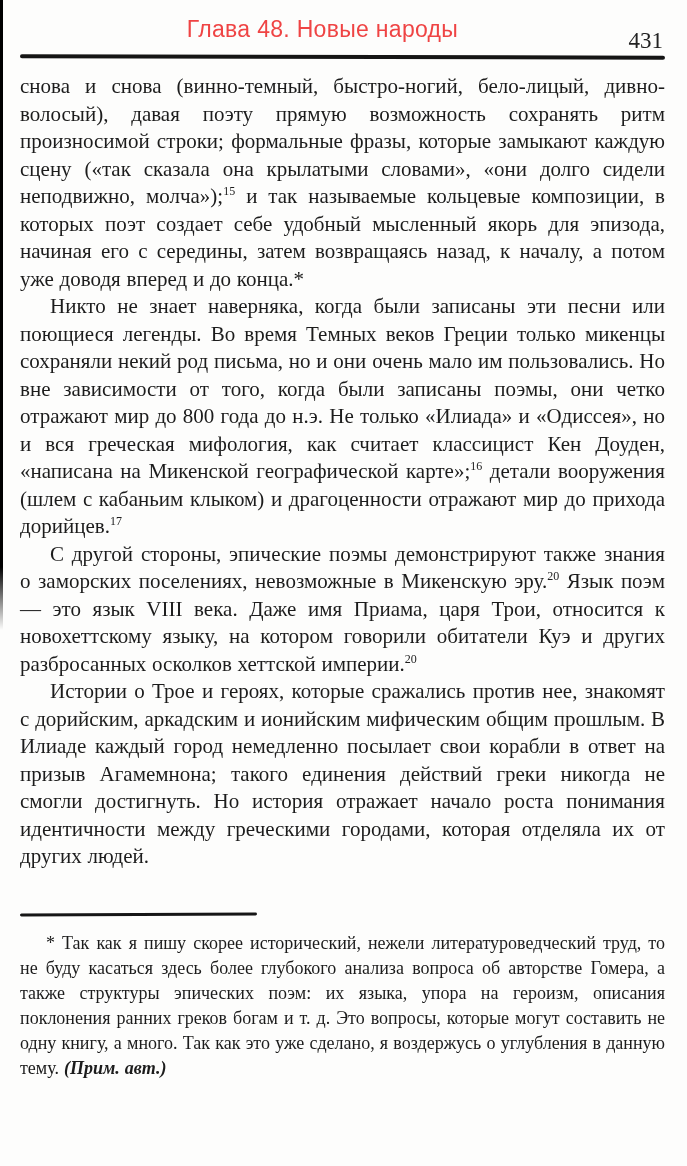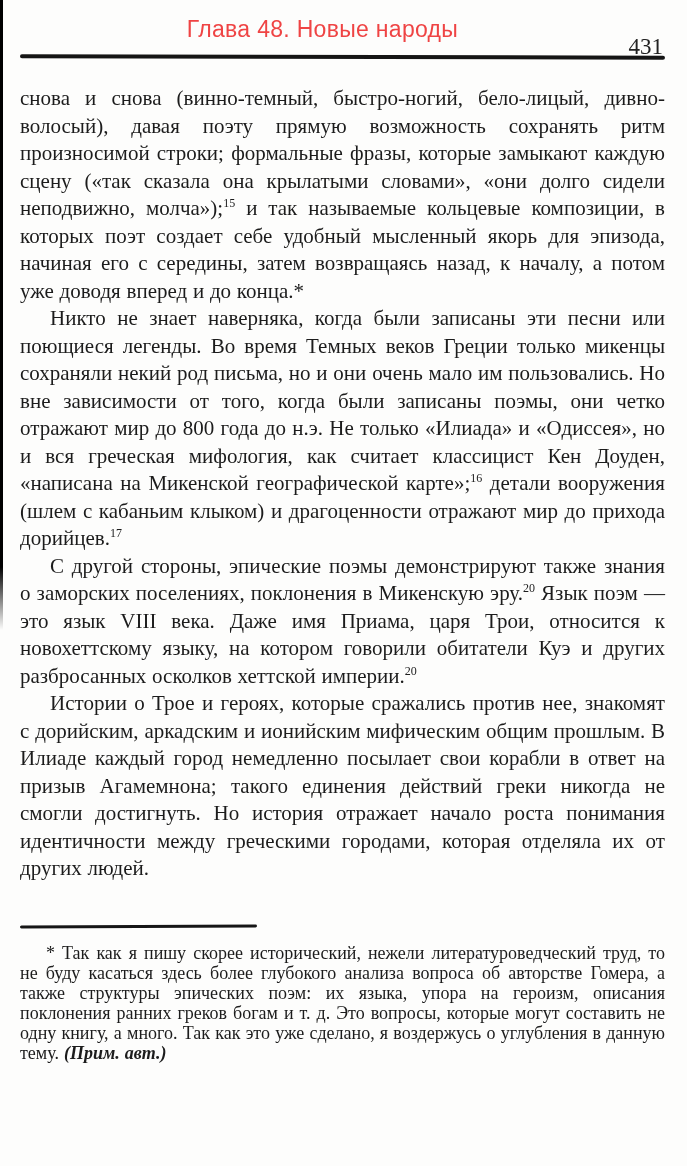--- a/index.html
+++ b/index.html
@@ -31,33 +31,33 @@
     text-align: center;
     font-family: "Liberation Sans", "DejaVu Sans", sans-serif;
     font-size: 23px;
     font-weight: 400;
     color: #ef4444;
     letter-spacing: 0.3px;
     white-space: nowrap;
   }
   .page-number {
     position: absolute;
-    right: 2px; top: 18px;
+    right: 2px; top: 12px;
     font-size: 23px;
     color: #222;
   }
   .header-rule {
     height: 4px;
     background: #151515;
     border-radius: 2px;
     margin-top: 7px;
     transform: rotate(0.12deg);
   }
   .body-text {
-    margin-top: 26px;
+    margin-top: 14px;
     font-size: 21px;
     line-height: 27.5px;
     text-align: justify;
     word-spacing: 0.5px;
   }
   .body-text p {
     margin: 0;
   }
   .body-text p.indent {
     text-indent: 30px;
@@ -73,21 +73,21 @@
     margin-top: 42px;
     width: 237px;
     height: 3px;
     background: #161616;
     border-radius: 2px;
     transform: rotate(-0.25deg);
   }
   .footnote-text {
     margin-top: 15px;
     font-size: 18px;
-    line-height: 20px;
+    line-height: 25px;
     text-align: justify;
     text-indent: 26px;
     word-spacing: 0.5px;
   }
 </style>
 </head>
 <body>
 
 <div class="scan-edge"></div>
 
@@ -96,21 +96,21 @@
   <div class="page-header">
     <div class="chapter-title">Глава 48. Новые народы</div>
     <div class="page-number">431</div>
   </div>
 
   <div class="header-rule"></div>
 
   <div class="body-text">
     <p><span>снова и снова (винно-темный, быстро-ногий, бело-лицый, дивно-волосый), давая поэту прямую возможность сохранять ритм произносимой строки; формальные фразы, которые замыкают каждую сцену («так сказала она крылатыми словами», «они долго сидели неподвижно, молча»);</span><sup>15</sup><span> и так называемые кольцевые композиции, в которых поэт создает себе удобный мысленный якорь для эпизода, начиная его с середины, затем возвращаясь назад, к началу, а потом уже доводя вперед и до конца.*</span></p>
     <p class="indent"><span>Никто не знает наверняка, когда были записаны эти песни или поющиеся легенды. Во время Темных веков Греции только микенцы сохраняли некий род письма, но и они очень мало им пользовались. Но вне зависимости от того, когда были записаны поэмы, они четко отражают мир до 800 года до н.э. Не только «Илиада» и «Одиссея», но и вся греческая мифология, как считает классицист Кен Доуден, </span><span class="seg-italic">«написана на Микенской географической карте»</span><span>;</span><sup>16</sup><span> детали вооружения (шлем с кабаньим клыком) и драгоценности отражают мир до прихода дорийцев.</span><sup>17</sup></p>
-    <p class="indent"><span>С другой стороны, эпические поэмы демонстрируют также знания о заморских поселениях, поклонения в Микенскую эру.</span><sup>20</sup><span> Язык поэм — это язык VIII века. Даже имя Приама, царя Трои, относится к новохеттскому языку, на котором говорили обитатели Куэ и других разбросанных осколков хеттской империи.</span><sup>20</sup></p>
+    <p class="indent"><span>С другой стороны, эпические поэмы демонстрируют также знания о заморских поселениях, невозможные в Микенскую эру.</span><sup>20</sup><span> Язык поэм — это язык VIII века. Даже имя Приама, царя Трои, относится к новохеттскому языку, на котором говорили обитатели Куэ и других разбросанных осколков хеттской империи.</span><sup>20</sup></p>
     <p class="indent"><span>Истории о Трое и героях, которые сражались против нее, знакомят с дорийским, аркадским и ионийским мифическим общим прошлым. В Илиаде каждый город немедленно посылает свои корабли в ответ на призыв Агамемнона; такого единения действий греки никогда не смогли достигнуть. Но история отражает начало роста понимания идентичности между греческими городами, которая отделяла их от других людей.</span></p>
   </div>
 
   <div class="footnote-rule"></div>
 
   <div class="footnote-text"><span>* Так как я пишу скорее исторический, нежели литературоведческий труд, то не буду касаться здесь более глубокого анализа вопроса об авторстве Гомера, а также структуры эпических поэм: их языка, упора на героизм, описания поклонения ранних греков богам и т. д. Это вопросы, которые могут составить не одну книгу, а много. Так как это уже сделано, я воздержусь о углубления в данную тему. </span><span class="seg-bold-italic">(Прим. авт.)</span></div>
 
 </div>
 
 </body></html>

